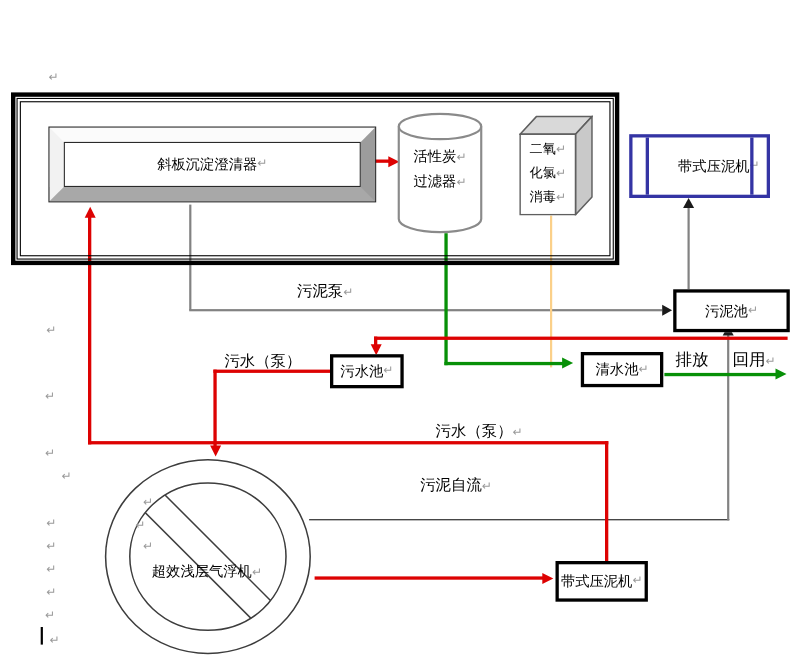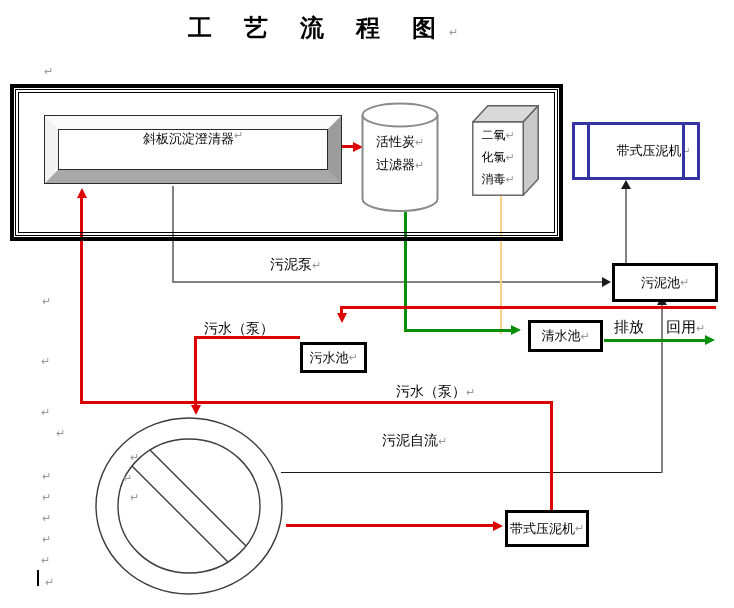--- a/index.html
+++ b/index.html
@@ -16,21 +16,21 @@
   .pil{color:var(--pil);font-size:11px;font-family:"Liberation Sans", sans-serif;
        font-weight:normal;letter-spacing:0;line-height:1;}
   
   .bigbox{left:10px;top:84px;width:553px;height:157px;border:4px solid #000;box-sizing:border-box;}
   .bigbox .in1{position:absolute;inset:1px;border:1px solid #000;}
   .bigbox .in2{position:absolute;inset:4px;border:1px solid #000;}
   
   .frame{left:45px;top:116px;width:296px;height:67px;box-sizing:border-box;
          border:13px solid;border-color:#fbfbfb #9c9c9c #a8a8a8 #f2f2f2;outline:1px solid #2a2a2a;}
   .frame .inner{position:absolute;inset:0;border:1px solid #2a2a2a;background:#fff;
-         display:flex;align-items:flex-start;justify-content:center;font-size:13px;white-space:nowrap;}
+         display:flex;align-items:center;justify-content:center;font-size:13px;white-space:nowrap;}
   
   .pool{border:3px solid #000;background:#fff;box-sizing:border-box;
         display:flex;align-items:center;justify-content:center;font-size:13px;white-space:nowrap;}
   
   .belt{left:572px;top:122px;width:128px;height:58px;border:3px solid var(--blue);box-sizing:border-box;background:#fff;
         display:flex;align-items:center;justify-content:center;font-size:13px;white-space:nowrap;padding-left:35px;}
   .belt .bar{position:absolute;top:0;bottom:0;width:3px;background:var(--blue);}
   
   .ln{position:absolute;}
   .red{background:var(--red);} .green{background:var(--green);}
@@ -45,21 +45,20 @@
   .ah.br{border-top:5px solid transparent;border-bottom:5px solid transparent;border-left:9px solid var(--ink);}
   .lbl{position:absolute;font-size:14px;white-space:nowrap;}
   .caret{left:37px;top:570px;width:2px;height:16px;background:#000;}
   svg{display:block;}
 </style>
 </head>
 <body>
 
 <div id="stage">
 
-  <div class="abs" id="title"><span>工 艺 流 程 图</span><span class="pil">↵</span></div>
 
   <div class="ln grayln" style="left:172px;top:186px;width:2px;height:96px;"></div>
   <div class="ln grayln" style="left:172px;top:281px;width:430px;height:2px;"></div>
   <div class="ah br" style="left:602px;top:277px;"></div>
 
   <div class="ln grayln" style="left:625px;top:184px;width:2px;height:79px;"></div>
   <div class="ah bu" style="left:621px;top:180px;"></div>
 
   <div class="ln blackln" style="left:281px;top:472px;width:382px;height:1px;"></div>
   <div class="ln grayln" style="left:661px;top:300px;width:2px;height:173px;"></div>
@@ -133,21 +132,21 @@
     <div class="bar" style="left:12px;"></div>
     <div class="bar" style="right:12px;"></div>
     <span>带式压泥机</span>
       <span class="pil">↵</span>
   </div>
 
   <div class="abs pool" style="left:612px;top:263px;width:106px;height:39px;">
     <span>污泥池</span>
       <span class="pil">↵</span>
   </div>
-  <div class="abs pool" style="left:300px;top:322px;width:67px;height:31px;margin-top:20px;">
+  <div class="abs pool" style="left:300px;top:322px;width:67px;height:31px;">
     <span>污水池</span>
       <span class="pil">↵</span>
   </div>
   <div class="abs pool" style="left:528px;top:320px;width:75px;height:32px;">
     <span>清水池</span>
       <span class="pil">↵</span>
   </div>
   <div class="abs pool" style="left:505px;top:510px;width:84px;height:37px;">
     <span>带式压泥机</span>
       <span class="pil">↵</span>
@@ -161,20 +160,21 @@
           </clipPath>
         </defs>
       <ellipse cx="95" cy="89" rx="93" ry="88" fill="none" stroke="#3d3d3d" stroke-width="1.4"></ellipse>
       <ellipse cx="95" cy="89" rx="71" ry="67" fill="none" stroke="#3d3d3d" stroke-width="1.4"></ellipse>
       <g clip-path="url(#innerClip)">
         <line x1="3.5" y1="-19.5" x2="203.5" y2="180.5" stroke="#3d3d3d" stroke-width="1.4"></line>
         <line x1="-13.5" y1="-2.5" x2="186.5" y2="197.5" stroke="#3d3d3d" stroke-width="1.4"></line>
       </g>
     </svg>
   </div>
+  <div class="lbl" style="left:138px;top:511px;font-size:13px;"><span>超效浅层气浮机</span><span class="pil">↵</span></div>
 
   <div class="lbl" style="left:270px;top:256px;"><span>污泥泵</span><span class="pil">↵</span></div>
   <div class="lbl" style="left:204px;top:320px;"><span>污水（泵）</span></div>
   <div class="lbl" style="left:614px;top:318px;font-size:15px;"><span>排放</span></div>
   <div class="lbl" style="left:666px;top:318px;font-size:15px;"><span>回用</span><span class="pil">↵</span></div>
   <div class="lbl" style="left:396px;top:383px;"><span>污水（泵）</span><span class="pil">↵</span></div>
   <div class="lbl" style="left:382px;top:432px;"><span>污泥自流</span><span class="pil">↵</span></div>
 
   <div class="abs pil" style="left:44px;top:66px;">↵</div>
   <div class="abs pil" style="left:42px;top:296px;">↵</div>

